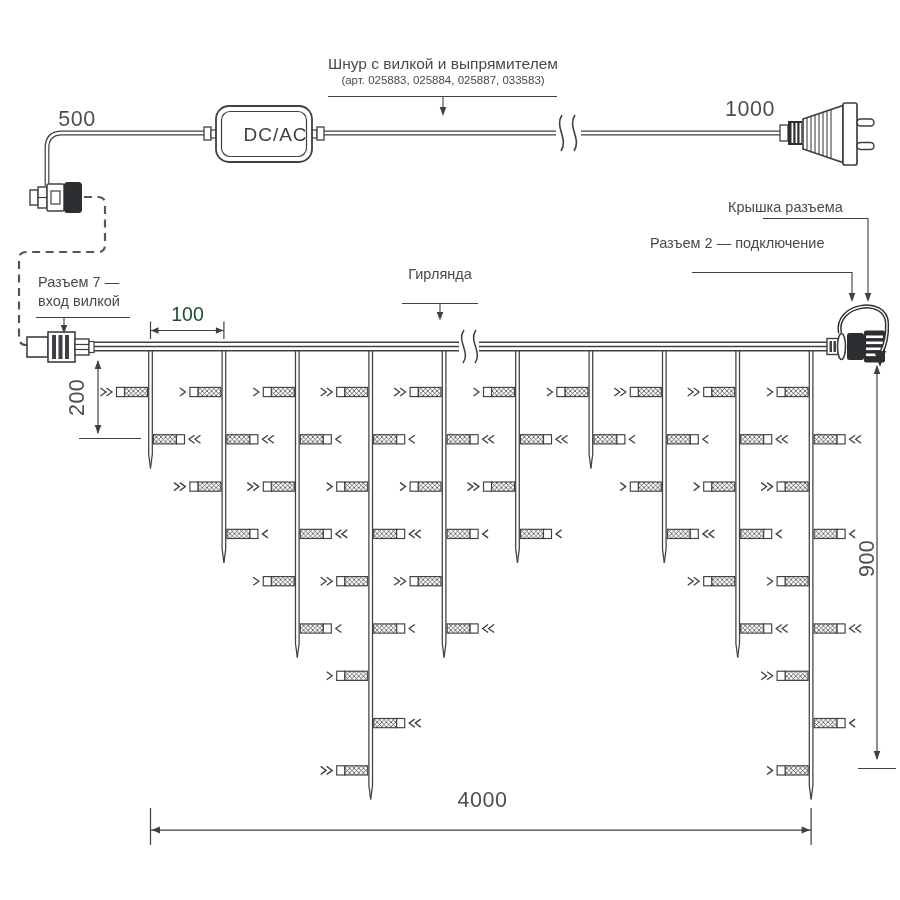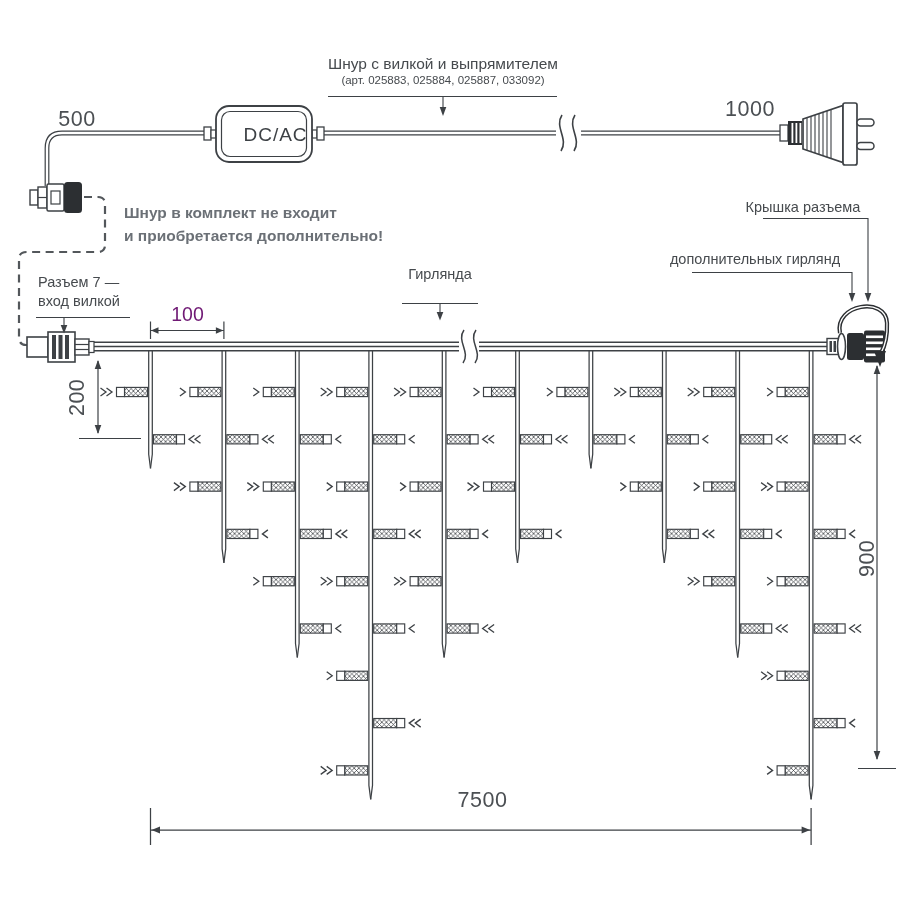--- a/index.html
+++ b/index.html
@@ -1,21 +1,21 @@
 <!DOCTYPE html>
 <html><head>
 <meta charset="utf-8">
 <style>
   html,body{margin:0;padding:0;background:#ffffff;}
   .wrap{position:relative;width:900px;height:900px;background:#fff;overflow:hidden;
         font-family:"Liberation Sans",sans-serif;text-decoration:underline;}
   .wrap svg{position:absolute;left:0;top:0;}
   .t{position:absolute;color:#464a4e;white-space:nowrap;line-height:1.15;}
   .ctr{text-align:center;}
-  .rgt{text-align:center;}
+  .rgt{text-align:left;}
   .num{font-size:21.5px;letter-spacing:0.5px;color:#4b4f53;}
   .lbl{font-size:14.5px;}
   .ttl{font-size:15.5px;}
   .art{font-size:11.5px;}
   .note{font-size:15.5px;font-weight:bold;color:#6b7076;}
   .rot{transform:rotate(-90deg);}
   .dcac{font-size:19px;letter-spacing:1px;color:#3d4145;}
 </style>
 </head>
 <body>
@@ -511,34 +511,32 @@
   <g stroke="#3d4145" stroke-width="1.25" fill="none">
     <line x1="150.5" y1="808" x2="150.5" y2="845"></line>
     <line x1="811.1" y1="808" x2="811.1" y2="845"></line>
     <line x1="150.5" y1="830" x2="811.1" y2="830"></line>
     <polygon points="160,826.6 160,833.4 151.5,830" fill="#3d4145" stroke="none"></polygon>
     <polygon points="801.6,826.6 801.6,833.4 810.1,830" fill="#3d4145" stroke="none"></polygon>
   </g>
 </svg>
 
 <div class="t ttl ctr" style="left:263px;top:55px;width:360px;">Шнур с вилкой и выпрямителем</div>
-<div class="t art ctr" style="left:263px;top:74px;width:360px;">(арт. 025883, 025884, 025887, 033092)</div>
+<div class="t art ctr" style="left:263px;top:74px;width:360px;">(арт. 025883, 025884, 025887, 033583)</div>
 <div class="t num ctr" style="left:40px;top:99px;width:74px;margin-top:8px;">500</div>
 <div class="t num ctr" style="left:706px;top:97px;width:88px;">1000</div>
 <div class="t dcac ctr" style="left:216px;top:124px;width:119px;">DC/AC</div>
 
-<div class="t note" style="left:124px;top:204px;">Шнур в комплект не входит</div>
-<div class="t note" style="left:124px;top:227px;">и приобретается дополнительно!</div>
 
 <div class="t lbl" style="left:38px;top:274px;">Разъем 7 —</div>
 <div class="t lbl" style="left:38px;top:293px;">вход вилкой</div>
 
 <div class="t lbl ctr" style="left:380px;top:266px;width:120px;">Гирлянда</div>
 
 <div class="t lbl rgt" style="left:728px;top:199px;width:150px;">Крышка разъема</div>
-<div class="t lbl rgt" style="left:650px;top:251px;width:210px;">дополнительных гирлянд</div>
-
-<div class="t ctr" style="left:152px;top:303px;width:71px;font-size:19.5px;color:#701a75;">100</div>
+<div class="t lbl rgt" style="left:650px;top:235px;width:210px;">Разъем 2 — подключение</div>
+
+<div class="t ctr" style="left:152px;top:303px;width:71px;font-size:19.5px;color:#14532d;">100</div>
 <div class="t num ctr rot" style="left:45px;top:385px;width:64px;">200</div>
 <div class="t num ctr rot" style="left:835px;top:546px;width:64px;">900</div>
-<div class="t num ctr" style="left:425px;top:788px;width:115px;">7500</div>
+<div class="t num ctr" style="left:425px;top:788px;width:115px;">4000</div>
 
 </div>
 
 </body></html>

